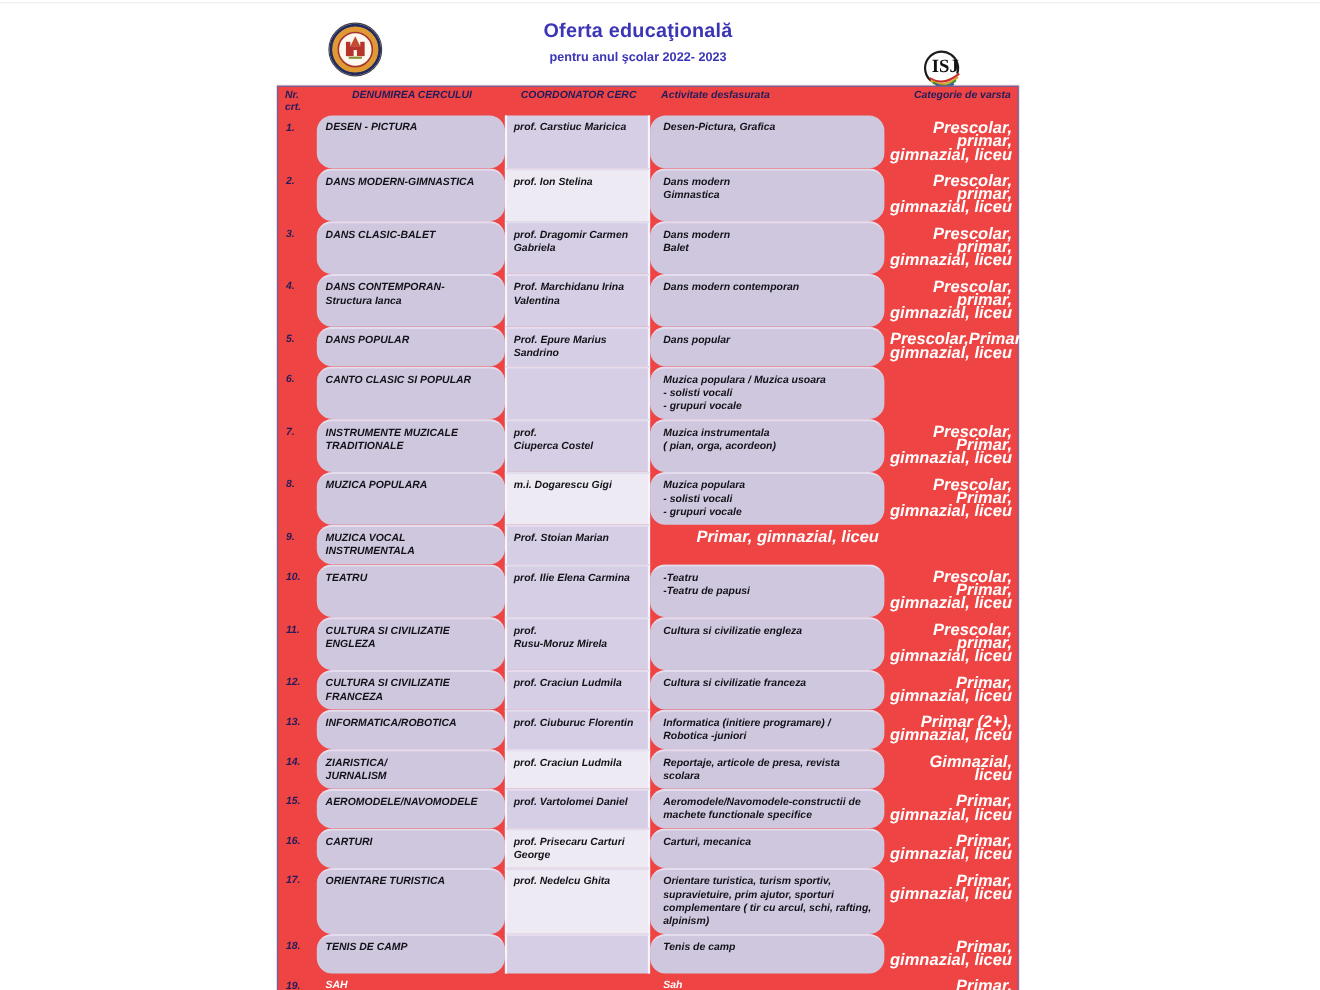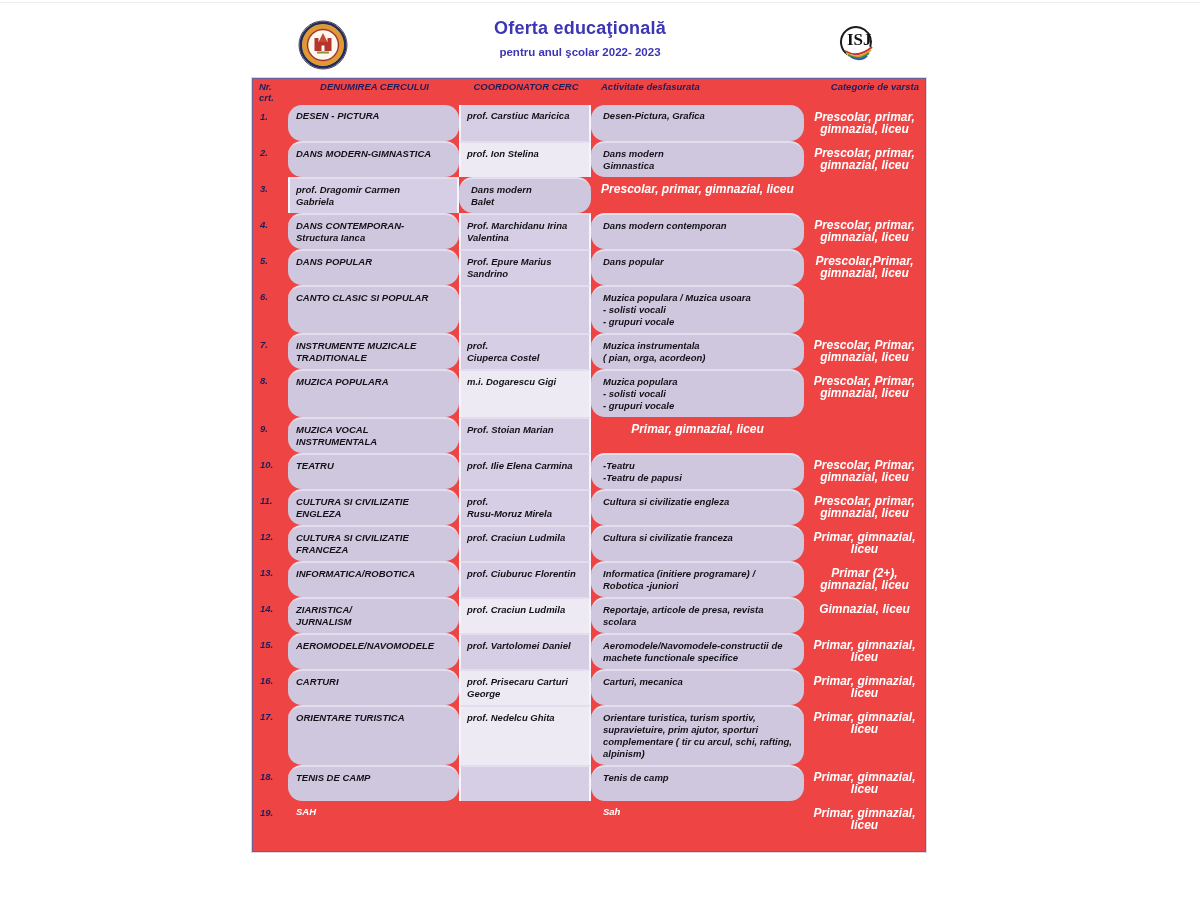--- a/index.html
+++ b/index.html
@@ -5,21 +5,21 @@
   html,body{margin:0;padding:0;}
   body{
     width:1200px;height:900px;background:#ffffff;overflow:hidden;
     font-family:"Liberation Sans",sans-serif;position:relative;
   }
   .hairline{position:absolute;top:2px;left:0;width:1200px;height:1px;background:#ededed;}
   .canvas{position:absolute;top:0;left:0;width:1200px;height:900px;}
 
   
   .logo-left{position:absolute;left:298px;top:20px;width:50px;height:50px;}
-  .logo-right{position:absolute;left:836px;top:18px;width:46px;height:46px;}
+  .logo-right{position:absolute;left:836px;top:38px;width:46px;height:46px;}
   .titles{position:absolute;left:430px;top:18px;width:300px;text-align:center;}
   .title{font-size:18px;font-weight:bold;letter-spacing:.2px;}
   .subtitle{font-size:11.5px;font-weight:bold;margin-top:7px;}
 
   
   .offers-table{
     position:absolute;left:252px;top:78px;width:674px;
     background:#ef4444;border:1px solid #6d5e99;box-sizing:border-box;
     box-shadow:0 0 0 1px rgba(109,94,153,.25);
     padding-bottom:14px;
@@ -44,22 +44,22 @@
   .bg-coord{background:#d6cee4;border-left:2px solid #f7f5fb;border-right:2px solid #f7f5fb;}
   .bg-coord.white{background:#edeaf4;}
   .sep{border-top:2px solid #e3ddee;}
   .c-num{
     color:#221d5a;background:transparent;padding-left:7px;min-height:35px;
     font-size:9.5px;font-weight:bold;font-style:italic;line-height:12px;padding-top:6px;box-sizing:border-box;
   }
   .c-namecell{padding-left:8px;}
   .c-actcell{padding-left:12px;}
   .c-catcell{
-    color:#ffffff;background:transparent;text-align:center;
-    font-size:12px;font-weight:bold;font-style:italic;line-height:12px;
+    color:#ffffff;background:transparent;text-align:right;
+    font-size:15px;font-weight:bold;font-style:italic;line-height:12px;
     padding:6px 5px;box-sizing:border-box;white-space:normal;
   }
   
   .on-purple .cell,.on-purple .bg-light,.on-purple .bg-coord{
     background:transparent;border:none;color:#ffffff;
   }
 </style>
 </head>
 <body>
 
@@ -118,20 +118,21 @@
         <div class="trow">
           <div class="c-num">2.</div>
           <div class="cell bg-light c-namecell sep">DANS MODERN-GIMNASTICA</div>
           <div class="cell bg-coord white sep">prof. Ion Stelina</div>
           <div class="cell bg-light c-actcell sep">Dans modern
 Gimnastica</div>
           <div class="c-catcell">Prescolar, primar, gimnazial, liceu</div>
         </div>
         <div class="trow">
           <div class="c-num">3.</div>
+          <div class="cell bg-light c-namecell sep">DANS CLASIC-BALET</div>
           <div class="cell bg-coord sep">prof. Dragomir Carmen
 Gabriela</div>
           <div class="cell bg-light c-actcell sep">Dans modern
 Balet</div>
           <div class="c-catcell">Prescolar, primar, gimnazial, liceu</div>
         </div>
         <div class="trow">
           <div class="c-num">4.</div>
           <div class="cell bg-light c-namecell sep">DANS CONTEMPORAN-
 Structura Ianca</div>

